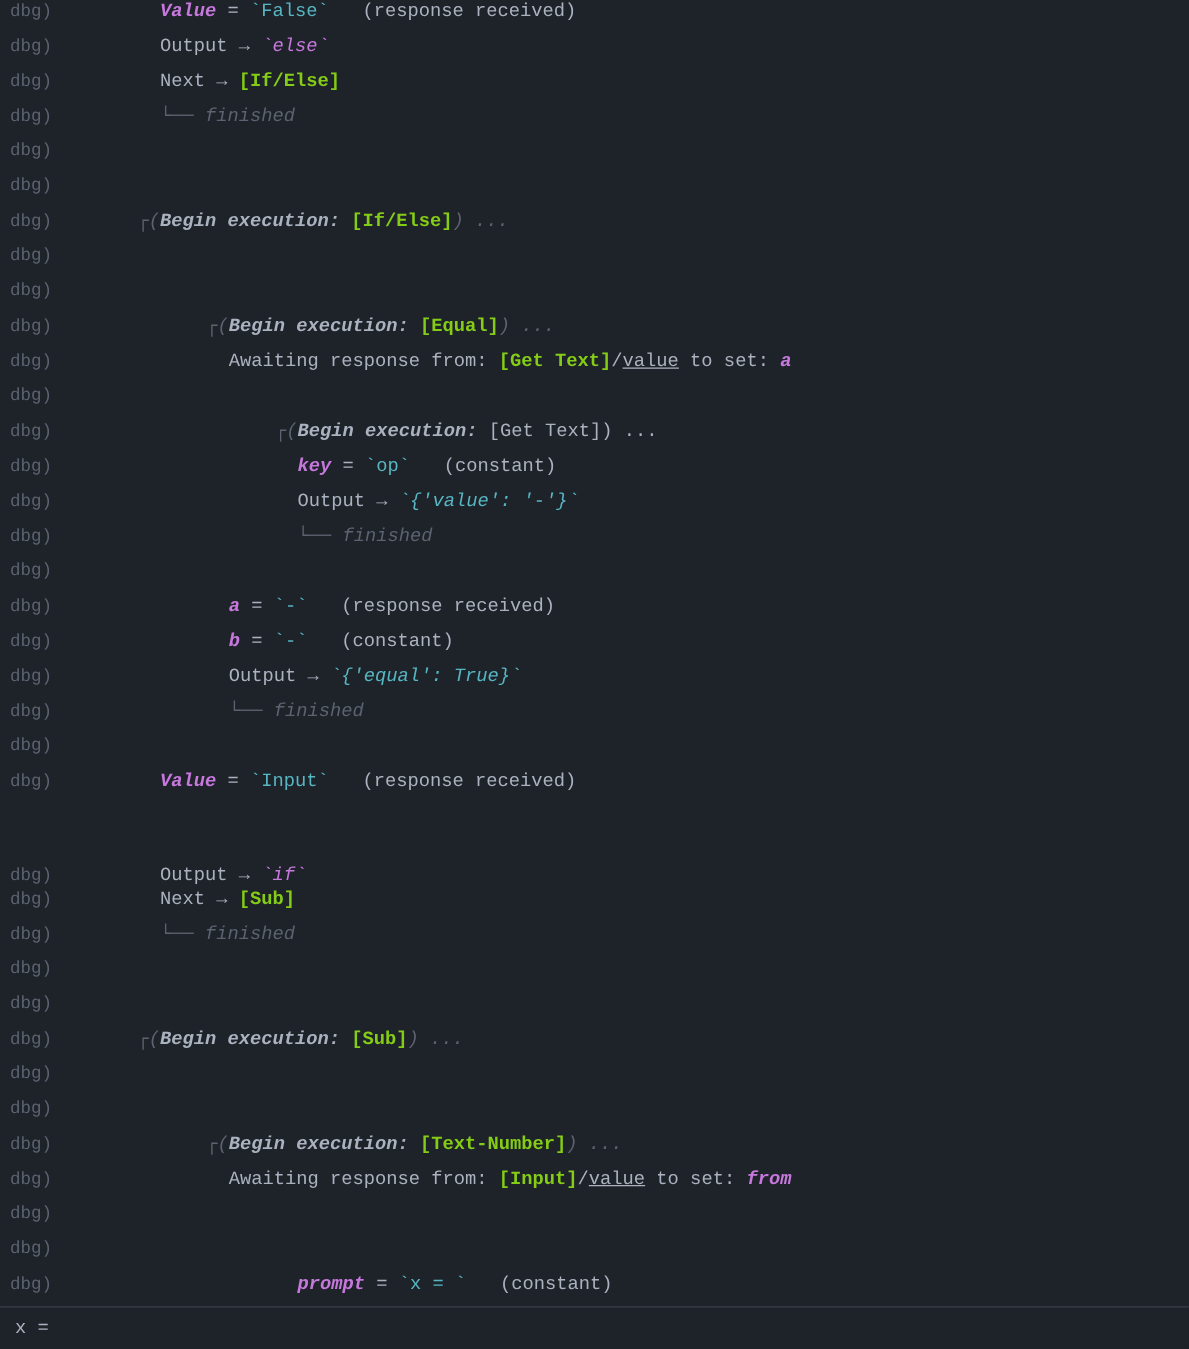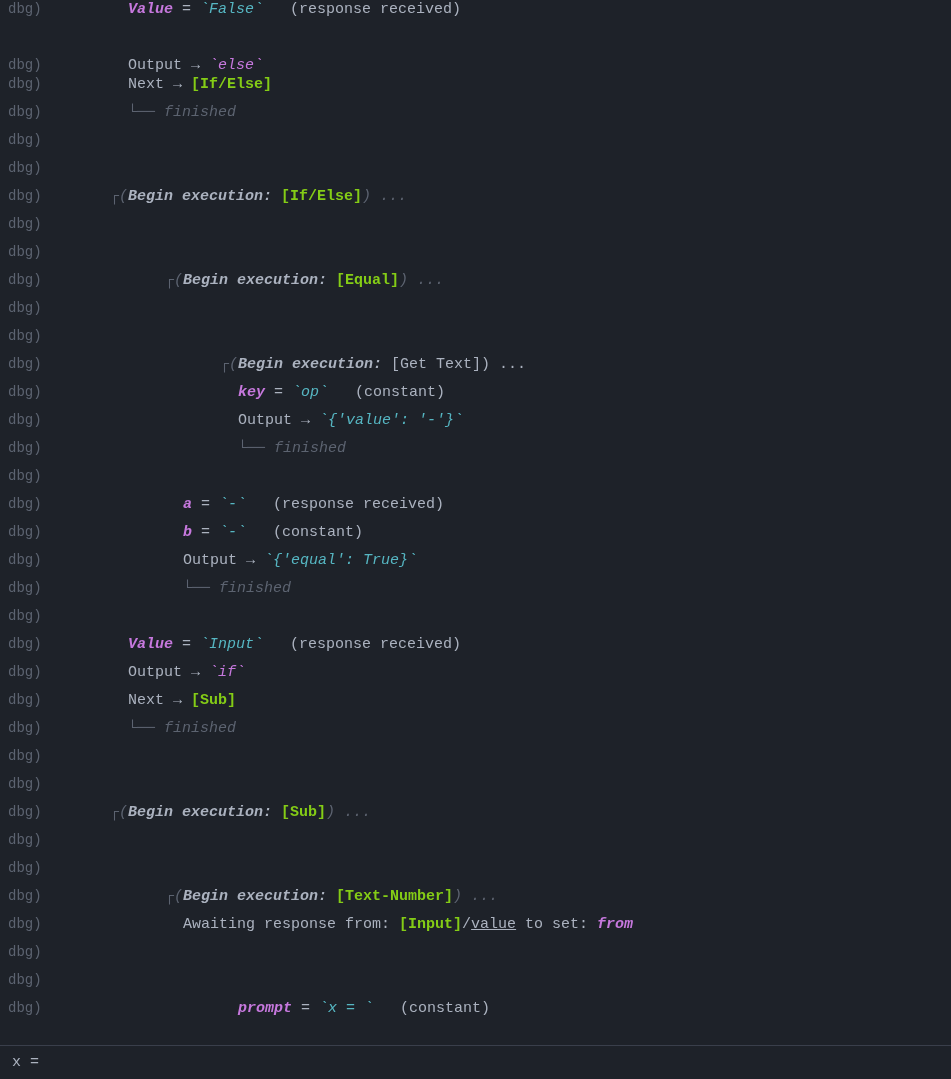--- a/index.html
+++ b/index.html
@@ -41,21 +41,21 @@
     }
 
     .line-content {
       flex: 1;
       white-space: pre;
       padding-left: 4px;
     }
 
     
     .purple { color: #c678dd; }
-    .cyan { color: #56b6c2; font-style: italic; }
+    .cyan { color: #56b6c2; }
     .gray { color: #5c6370; font-style: italic; }
     .white { color: #abb2bf; }
 
     .italic { font-style: italic; }
     .bold { font-weight: bold; }
 
     
     .bracket-blue { color: #84cc16; font-weight: bold; }
     .underline { text-decoration: underline; }
 
@@ -75,21 +75,21 @@
 </head>
 <body>
 
 <div class="code-container">
 <div class="line">
       <span class="line-prefix">dbg)</span>
       <span class="line-content" style="padding-left: 0px;"><span class="white">  </span><span class="purple italic bold">Value</span><span class="white"> = </span><span class="cyan">`False`</span><span class="white">   (response received)</span></span>
     </div>
     <div class="line">
       <span class="line-prefix">dbg)</span>
-      <span class="line-content" style="padding-left: 0px; margin-top: 28px;"><span class="white">  Output → </span><span class="purple italic">`else`</span></span>
+      <span class="line-content" style="padding-left: 0px;"><span class="white">  Output → </span><span class="purple italic">`else`</span></span>
     </div>
     <div class="line">
       <span class="line-prefix">dbg)</span>
       <span class="line-content" style="padding-left: 0px;"><span class="white">  Next → </span><span class="bracket-blue">[If/Else]</span></span>
     </div>
     <div class="line">
       <span class="line-prefix">dbg)</span>
       <span class="line-content" style="padding-left: 0px;"><span class="gray">  └── </span><span class="gray">finished</span></span>
     </div>
     <div class="line">
@@ -110,20 +110,21 @@
     <div class="line">
       <span class="line-prefix">dbg)</span>
       <span class="line-content" style="padding-left: 0px;"></span>
     </div>
     <div class="line">
       <span class="line-prefix">dbg)</span>
       <span class="line-content" style="padding-left: 55px;"><span class="gray">┌(</span><span class="white italic bold">Begin execution:</span><span class="white"> </span><span class="bracket-blue">[Equal]</span><span class="gray">) ...</span></span>
     </div>
     <div class="line">
       <span class="line-prefix">dbg)</span>
+      <span class="line-content" style="padding-left: 55px;"><span class="white">  Awaiting response from: </span><span class="bracket-blue">[Get Text]</span><span class="white">/</span><span class="white underline">value</span><span class="white"> to set: </span><span class="purple italic bold">a</span></span>
     </div>
     <div class="line">
       <span class="line-prefix">dbg)</span>
       <span class="line-content" style="padding-left: 55px;"></span>
     </div>
     <div class="line">
       <span class="line-prefix">dbg)</span>
       <span class="line-content" style="padding-left: 110px;"><span class="gray">┌(</span><span class="white italic bold">Begin execution:</span><span class="white"> [Get Text]) ...</span></span>
     </div>
     <div class="line">
@@ -161,21 +162,21 @@
     <div class="line">
       <span class="line-prefix">dbg)</span>
       <span class="line-content" style="padding-left: 0px;"></span>
     </div>
     <div class="line">
       <span class="line-prefix">dbg)</span>
       <span class="line-content" style="padding-left: 0px;"><span class="white">  </span><span class="purple italic bold">Value</span><span class="white"> = </span><span class="cyan">`Input`</span><span class="white">   (response received)</span></span>
     </div>
     <div class="line">
       <span class="line-prefix">dbg)</span>
-      <span class="line-content" style="padding-left: 0px;"><span class="white">  Output → </span><span class="purple italic">`if`</span></span>
+      <span class="line-content" style="padding-left: 0px; margin-top: 47px;"><span class="white">  Output → </span><span class="purple italic">`if`</span></span>
     </div>
     <div class="line">
       <span class="line-prefix">dbg)</span>
       <span class="line-content" style="padding-left: 0px;"><span class="white">  Next → </span><span class="bracket-blue">[Sub]</span></span>
     </div>
     <div class="line">
       <span class="line-prefix">dbg)</span>
       <span class="line-content" style="padding-left: 0px;"><span class="gray">  └── </span><span class="gray">finished</span></span>
     </div>
     <div class="line">

